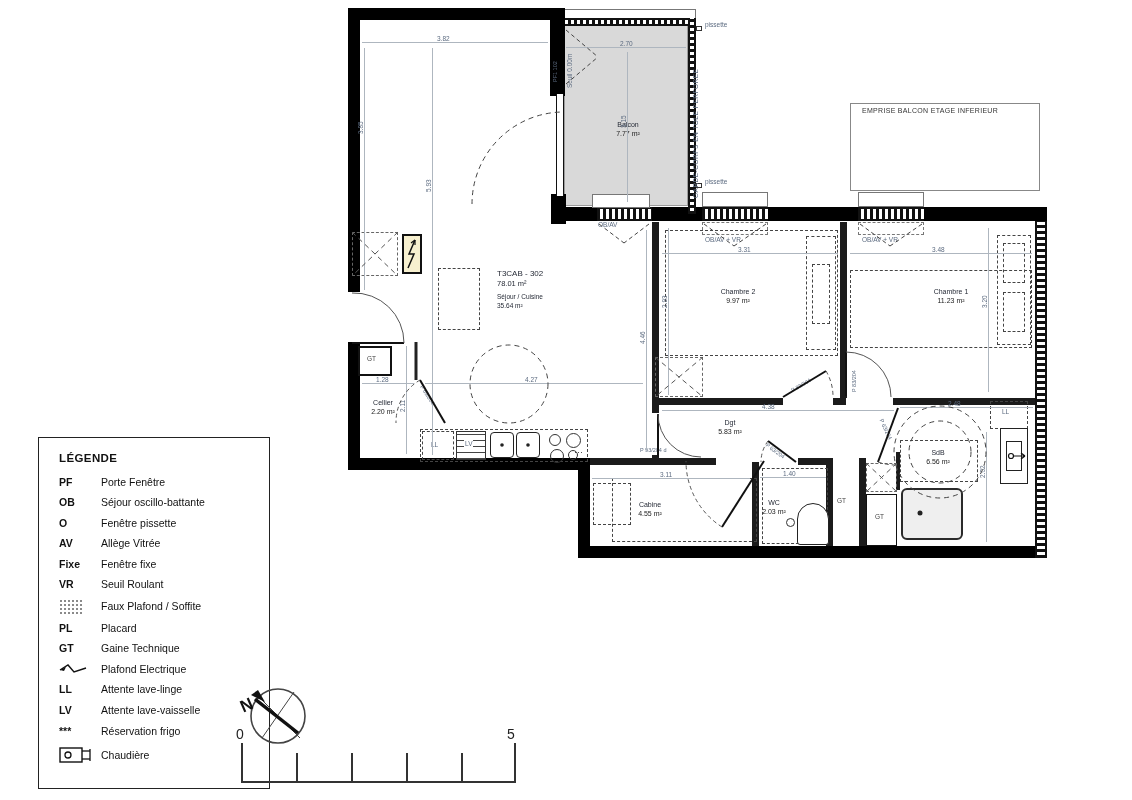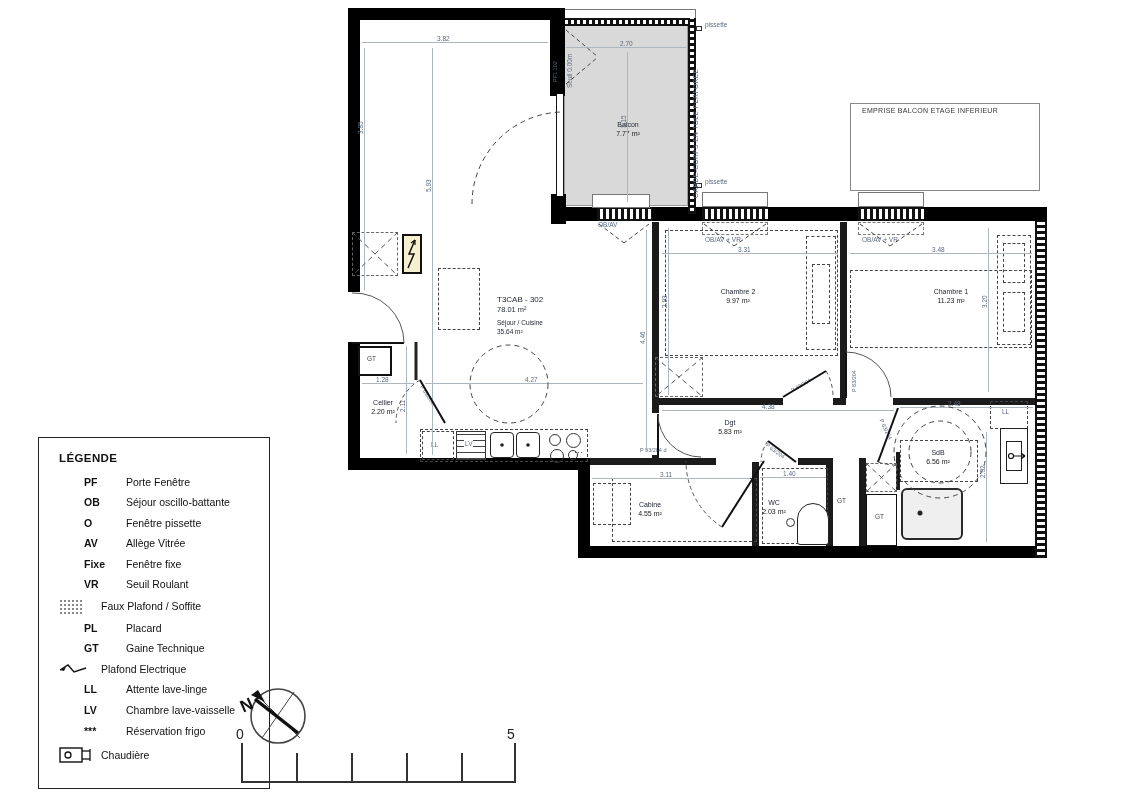--- a/index.html
+++ b/index.html
@@ -26,21 +26,21 @@
   .doorlbl{position:absolute;font-size:5.5px;color:#5c6b80;white-space:nowrap;transform-origin:0 0;}
   .rot{transform:rotate(-90deg);transform-origin:0 0;}
   .dlh{position:absolute;height:1px;background:#aeb6bf;}
   .dlv{position:absolute;width:1px;background:#aeb6bf;}
   
   .legend{position:absolute;left:38px;top:437px;width:232px;height:352px;border:1.6px solid #222;
     box-sizing:border-box;background:#fff;}
   .legend h1{font-size:11.5px;margin:14px 0 0 20px;letter-spacing:.4px;color:#111;}
   .lrows{display:flex;flex-direction:column;gap:7.6px;margin:11px 0 0 20px;}
   .lrow{display:flex;align-items:center;min-height:13px;}
-  .labbr{width:42px;font-size:10.5px;font-weight:700;color:#111;flex:none;margin-left:25px;}
+  .labbr{width:42px;font-size:10.5px;font-weight:700;color:#111;flex:none;}
   .ltext{font-size:10.5px;color:#111;}
   .sym-dots{width:24px;height:15px;margin-right:18px;flex:none;
     background-image:radial-gradient(#8a8a8a 0.8px,transparent 1px);background-size:4px 4px;}
   .symwrap{width:42px;flex:none;display:flex;align-items:center;}
   
   .balcony{position:absolute;background:#d9d9d9;border:1px solid #9c9c9c;box-sizing:border-box;}
   .elec{position:absolute;background:#f7f0cf;border:2px solid #111;box-sizing:border-box;}
   .stripes{position:absolute;border:1px solid #333;box-sizing:border-box;
     background:repeating-linear-gradient(0deg,#444 0 1.5px,#fff 1.5px 6px);}
   .sinkb{position:absolute;border:1.5px solid #222;border-radius:4px;background:#fff;box-sizing:border-box;}
@@ -161,21 +161,21 @@
 <span class="tinylbl" style="left:705px;top:236px">OB/AV + VR</span>
 <span class="tinylbl" style="left:862px;top:236px">OB/AV + VR</span>
 
 <span class="doorlbl" style="left:424px;top:384px;transform:rotate(57deg)">P 63/204</span>
 <span class="doorlbl" style="left:640px;top:447px">P 93/204 d</span>
 <span class="doorlbl" style="left:790px;top:388px;transform:rotate(-30deg)">P 83/204</span>
 <span class="doorlbl rot" style="left:851px;top:392px">P 83/204</span>
 <span class="doorlbl" style="left:768px;top:442px;transform:rotate(35deg)">P 63/204</span>
 <span class="doorlbl" style="left:884px;top:418px;transform:rotate(65deg)">P 63/204</span>
 
-<div class="unitlabel" style="left:497px;top:295px">
+<div class="unitlabel" style="left:497px;top:269px">
   <div style="font-size:8px">T3CAB - 302</div>
   <div style="font-size:7.5px">78.01 m²</div>
   <div style="height:4px"></div>
   <div style="font-size:6.5px">Séjour / Cuisine</div>
   <div style="font-size:6.5px">35.64 m²</div>
 </div>
 <div class="rlabel" style="left:598px;top:120px;width:60px">
   <div class="nm">Balcon</div>
   <div>7.77 m²</div>
 </div>
@@ -355,21 +355,21 @@
           </svg>
         </span>
         <span class="ltext">Plafond Electrique</span>
       </div>
     <div class="lrow">
         <span class="labbr">LL</span>
         <span class="ltext">Attente lave-linge</span>
       </div>
     <div class="lrow">
         <span class="labbr">LV</span>
-        <span class="ltext">Chambre lave-vaisselle</span>
+        <span class="ltext">Attente lave-vaisselle</span>
       </div>
     <div class="lrow">
         <span class="labbr">***</span>
         <span class="ltext">Réservation frigo</span>
       </div>
     <div class="lrow">
         <span class="symwrap">
           <svg width="34" height="20">
             <rect x="1" y="3" width="22" height="14" fill="none" stroke="#111" stroke-width="1.4"></rect>
             <circle cx="9" cy="10" r="3" fill="none" stroke="#111" stroke-width="1.3"></circle>

